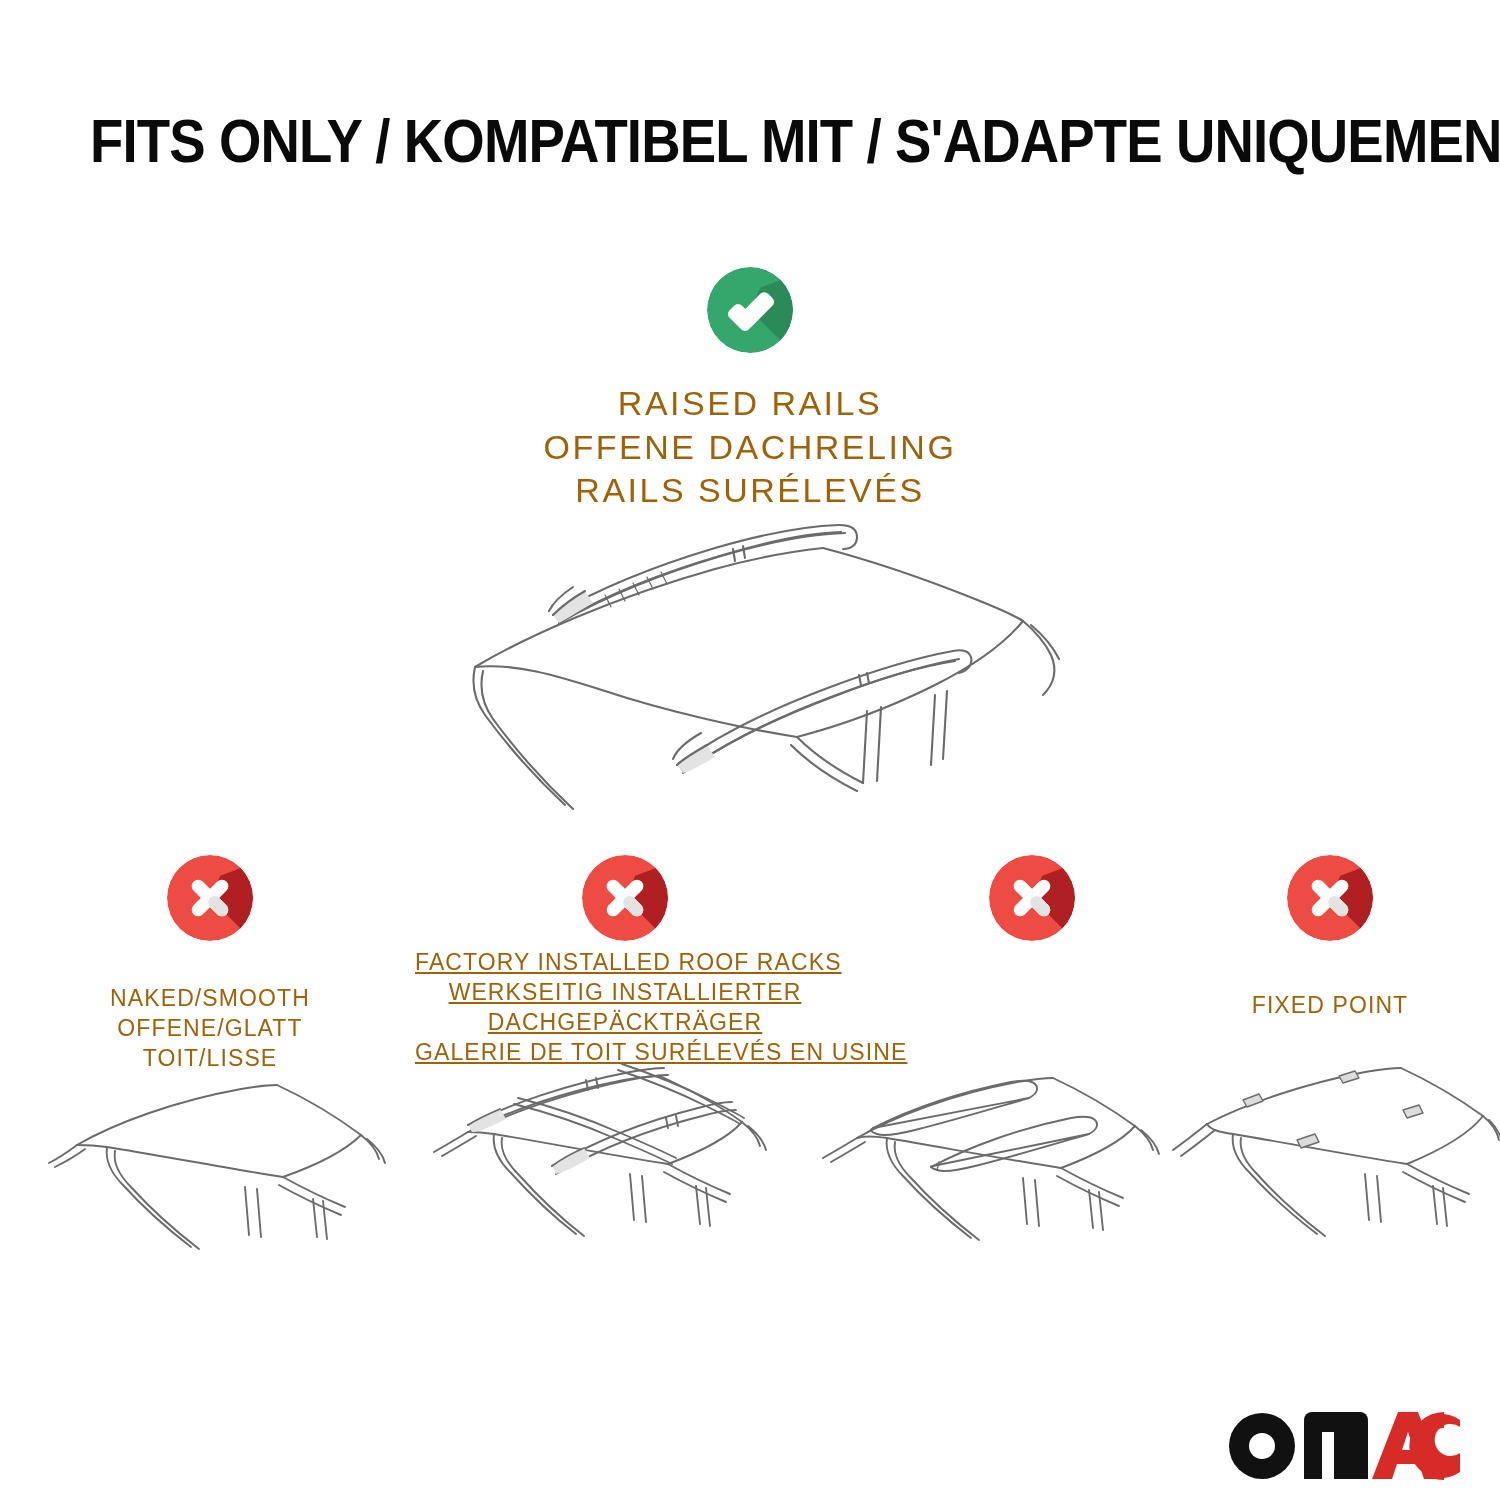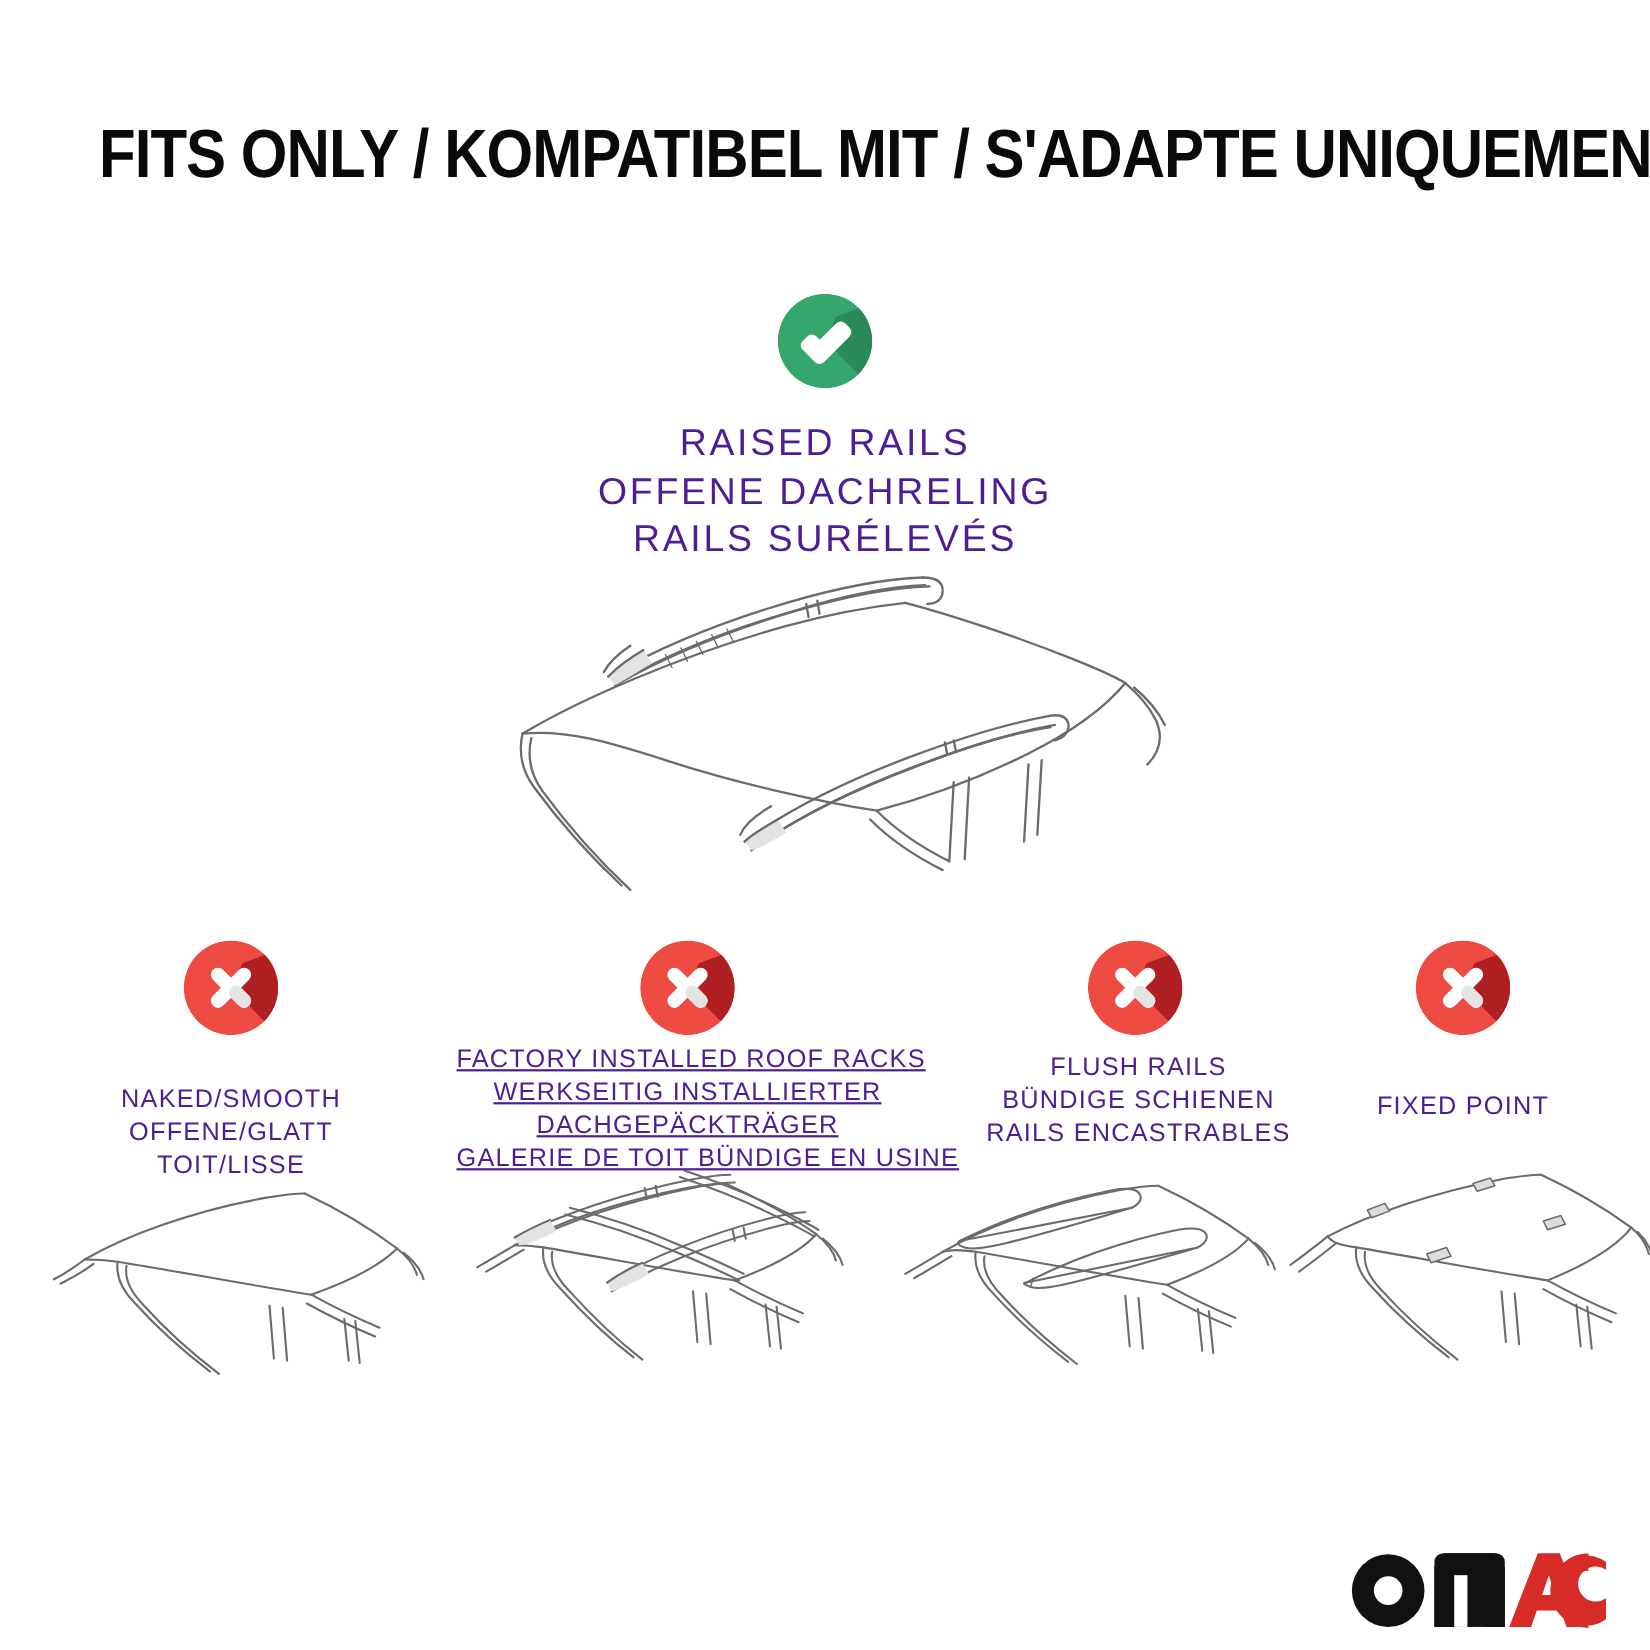--- a/index.html
+++ b/index.html
@@ -50,21 +50,21 @@
   .badge.ok .shadow{background:#2a8b59;}
   .badge.no .disc{background:#ee4b42;}
   .badge.no .shadow{background:#b01f21;}
 
   
   .lbl{
     position:absolute;
     text-align:center;
     font-family:"Liberation Sans", sans-serif;
     font-weight:400;
-    color:#4c1d95;
+    color:#a16207;
     line-height:1.30;
     letter-spacing:1.5px;
     white-space:nowrap;
   }
   .lbl.main{
     font-size:34px;
     letter-spacing:2.5px;
     line-height:1.28;
   }
   .lbl.sub{
@@ -211,21 +211,21 @@
         <rect x="23" y="42.5" width="54" height="15" rx="7.5" transform="rotate(-45 50 50)"></rect>
       </g>
       <rect x="50" y="42.5" width="27" height="15" rx="7.5" transform="rotate(45 50 50)" fill="#e3e3e3"></rect>
     </svg>
   </div>
 
   <div class="lbl sub" style="left:415px;top:948px;width:420px;text-decoration:underline;">
     <span class="line">FACTORY INSTALLED ROOF RACKS</span>
     <span class="line">WERKSEITIG INSTALLIERTER</span>
     <span class="line">DACHGEPÄCKTRÄGER</span>
-    <span class="line">GALERIE DE TOIT BÜNDIGE EN USINE</span>
+    <span class="line">GALERIE DE TOIT SURÉLEVÉS EN USINE</span>
   </div>
 
   <div class="art" style="left:410px;top:1062px;">
     <svg width="370" height="245" viewBox="0 0 370 245">
       <g fill="none" stroke="#6b6b6b" stroke-width="1.9" stroke-linecap="round" stroke-linejoin="round">
 
         <path d="M58 70 C96 50 152 30 214 18 C232 15 244 14 250 14"></path>
         <path d="M250 14 C278 27 310 44 332 60"></path>
         <path d="M332 60 C318 76 290 90 258 102"></path>
         <path d="M258 102 C206 94 132 80 84 72 C70 70 62 70 58 70"></path>
@@ -269,25 +269,20 @@
     <div class="shadow"></div>
     <svg viewBox="0 0 100 100" aria-hidden="true">
       <g fill="#ffffff">
         <rect x="23" y="42.5" width="54" height="15" rx="7.5" transform="rotate(45 50 50)"></rect>
         <rect x="23" y="42.5" width="54" height="15" rx="7.5" transform="rotate(-45 50 50)"></rect>
       </g>
       <rect x="50" y="42.5" width="27" height="15" rx="7.5" transform="rotate(45 50 50)" fill="#e3e3e3"></rect>
     </svg>
   </div>
 
-  <div class="lbl sub" style="left:855px;top:955px;width:360px;">
-    <span class="line">FLUSH RAILS</span>
-    <span class="line">BÜNDIGE SCHIENEN</span>
-    <span class="line">RAILS ENCASTRABLES</span>
-  </div>
 
   <div class="art" style="left:805px;top:1062px;">
     <svg width="370" height="245" viewBox="0 0 370 245">
       <g fill="none" stroke="#6b6b6b" stroke-width="1.9" stroke-linecap="round" stroke-linejoin="round">
         <path d="M52 76 C90 54 148 32 212 20 C230 17 242 16 248 16"></path>
         <path d="M248 16 C276 29 308 48 330 64"></path>
         <path d="M330 64 C316 80 288 94 256 106"></path>
         <path d="M256 106 C204 98 130 84 82 76 C68 74 58 74 52 76"></path>
         <path d="M52 76 C42 82 32 88 18 96"></path>
         <path d="M60 80 C50 86 40 92 26 100"></path>

